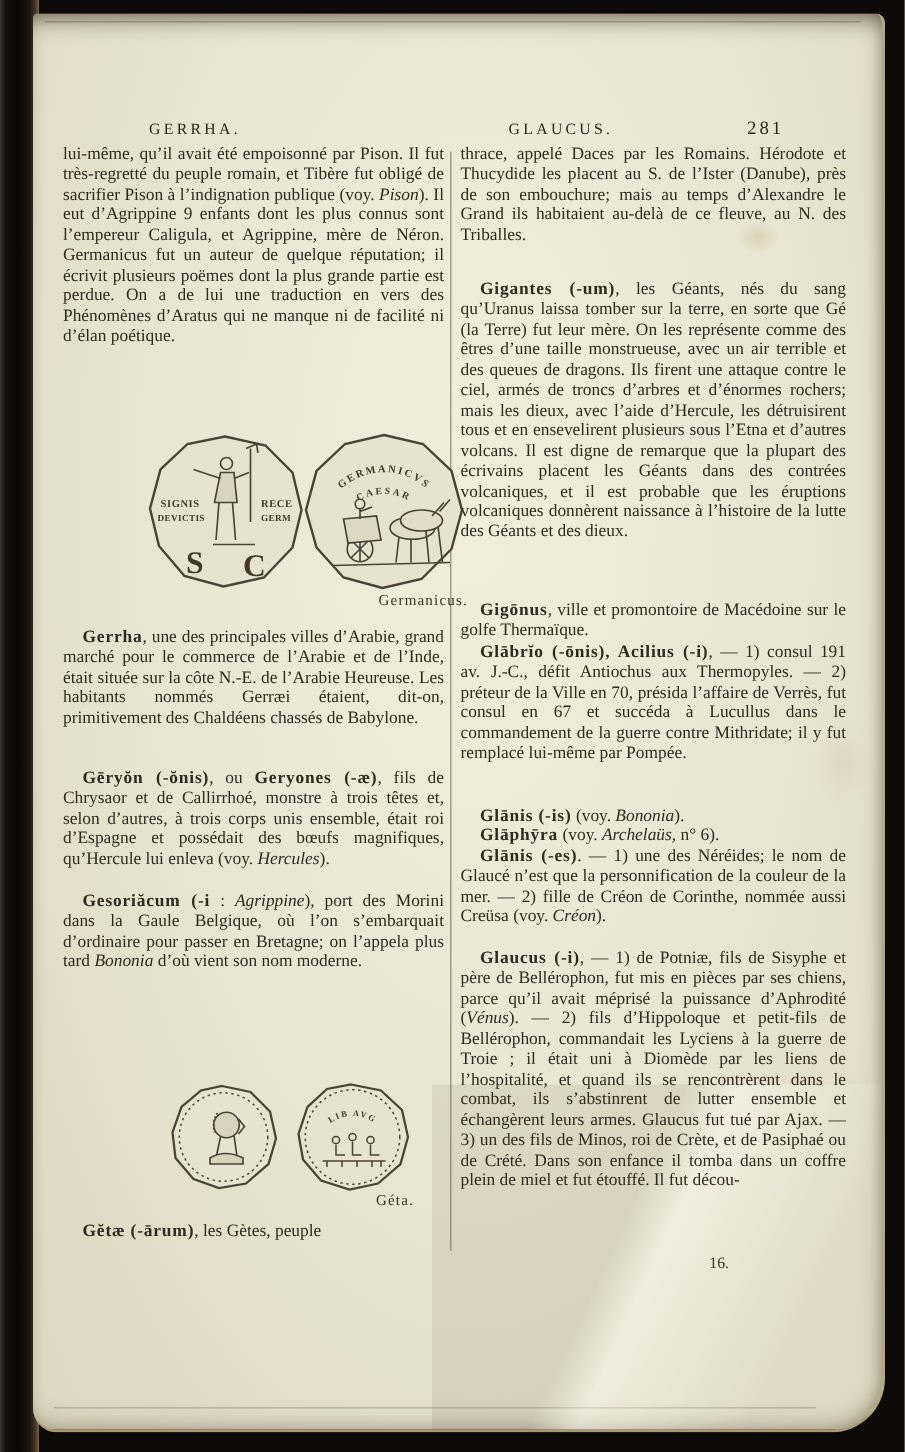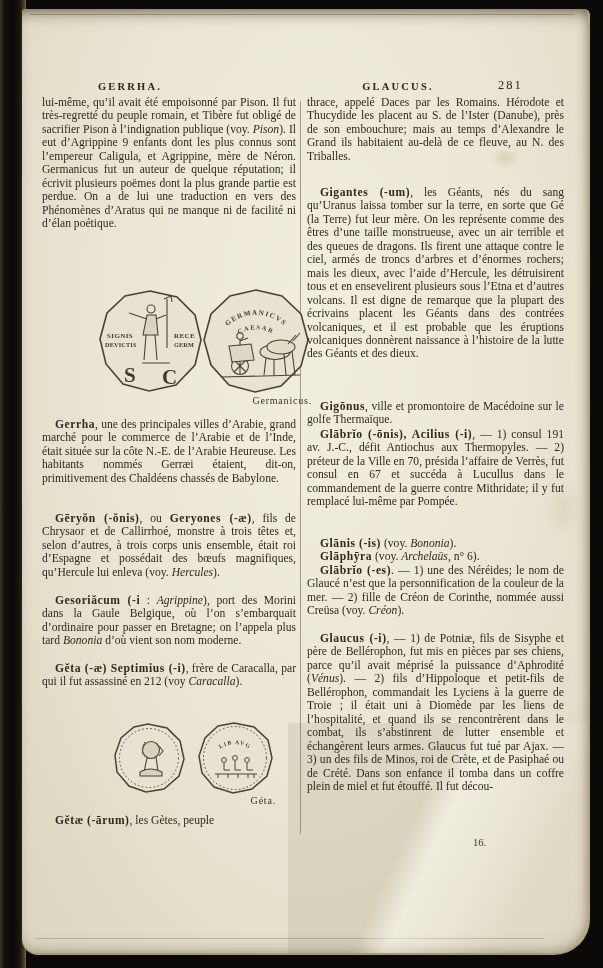--- a/index.html
+++ b/index.html
@@ -28,23 +28,23 @@
     background:linear-gradient(115deg, rgba(90,75,45,.10) 42%, rgba(255,255,248,.42) 50%, rgba(240,233,212,0) 78%);
     pointer-events:none;
   }
   .stain-a{position:absolute;left:468px;top:138px;width:30px;height:22px;border-radius:50%;
     background:radial-gradient(ellipse,rgba(165,125,60,.20),rgba(165,125,60,0) 70%);}
   .stain-b{position:absolute;left:520px;top:470px;width:40px;height:60px;border-radius:50%;
     background:radial-gradient(ellipse,rgba(150,120,70,.10),rgba(150,120,70,0) 70%);}
 
   
   .content{position:absolute;inset:0;color:#32291e;}
-  .running-head{position:absolute;top:81px;font-size:10.5px;font-weight:bold;letter-spacing:2.2px;text-align:center;color:#2e2519;}
+  .running-head{position:absolute;top:81px;font-size:10.5px;font-weight:normal;letter-spacing:2.2px;text-align:center;color:#2e2519;}
   #head-left{left:72px;width:116px;}
-  #head-right{left:340px;width:116px;}
+  #head-right{left:316px;width:116px;}
   .page-num{position:absolute;left:498px;top:78px;width:44px;text-align:left;font-size:12.5px;letter-spacing:2px;color:#2e2519;}
   .col{position:absolute;top:0;height:868px;}
   #col-left{left:42px;width:254px;}
   #col-right{left:307px;width:257px;}
   .divider{position:absolute;left:300px;top:101px;width:1px;height:733px;background:#6e6654;opacity:.6;}
   .para{
     position:absolute;left:0;right:0;margin:0;
     font-size:11.6px;line-height:13.45px;text-align:justify;
     color:#32291e;
   }
@@ -131,21 +131,20 @@
           <path d="M168 70 L166 87 M176 71 L176 87 M186 66 L188 87 M194 63 L197 87"></path>
           <path d="M124 89 L202 87"></path>
         </g>
       </svg>
       <figcaption class="fig-caption">Germanicus.</figcaption>
     </figure>
 
     <p class="para ind" style="top:418px"><span class="b">Gerrha</span><span>, une des principales villes d’Arabie, grand marché pour le commerce de l’Arabie et de l’Inde, était située sur la côte N.-E. de l’Arabie Heureuse. Les habitants nommés Gerræi étaient, dit-on, primitivement des Chaldéens chassés de Babylone.</span></p>
     <p class="para ind" style="top:512px"><span class="b">Gēryŏn (-ŏnis)</span><span>, ou </span><span class="b">Geryones (-æ)</span><span>, fils de Chrysaor et de Callirrhoé, monstre à trois têtes et, selon d’autres, à trois corps unis ensemble, était roi d’Espagne et possédait des bœufs magnifiques, qu’Hercule lui enleva (voy. </span><span class="i">Hercules</span><span>).</span></p>
     <p class="para ind" style="top:594px"><span class="b">Gesoriăcum (-i</span><span> : </span><span class="i">Agrippine</span><span>), port des Morini dans la Gaule Belgique, où l’on s’embarquait d’ordinaire pour passer en Bretagne; on l’appela plus tard </span><span class="i">Bononia</span><span> d’où vient son nom moderne.</span></p>
-    <p class="para ind" style="top:662px"><span class="b">Gĕta (-æ) Septimius (-i)</span><span>, frère de Caracalla, par qui il fut assassiné en 212 (voy </span><span class="i">Caracalla</span><span>).</span></p>
 
     <figure id="fig-geta">
       <svg class="coinart" width="164" height="72" viewBox="0 0 164 72">
 
         <g stroke="#4b4236" fill="#e8e3d1" stroke-width="1.5">
           <path d="M36 2 L55 6 L68 19 L72 37 L67 54 L52 67 L34 70 L17 64 L5 50 L3 33 L9 16 L22 5 Z"></path>
           <circle cx="37" cy="36" r="29.5" fill="none" stroke-width="1" stroke-dasharray="1.6,2.4"></circle>
         </g>
         <g stroke="#4b4236" fill="#d9d2bd" stroke-width="1.1">
           <circle cx="39" cy="28" r="8.5"></circle>
@@ -179,18 +178,18 @@
     <p class="para ind" style="top:814px"><span class="b">Gĕtæ (-ārum)</span><span>, les Gètes, peuple</span></p>
   </div>
 
   <div class="col" id="col-right">
     <p class="para" style="top:96px"><span>thrace, appelé Daces par les Romains. Hérodote et Thucydide les placent au S. de l’Ister (Danube), près de son embouchure; mais au temps d’Alexandre le Grand ils habitaient au-delà de ce fleuve, au N. des Triballes.</span></p>
     <p class="para ind" style="top:186px"><span class="b">Gigantes (-um)</span><span>, les Géants, nés du sang qu’Uranus laissa tomber sur la terre, en sorte que Gé (la Terre) fut leur mère. On les représente comme des êtres d’une taille monstrueuse, avec un air terrible et des queues de dragons. Ils firent une attaque contre le ciel, armés de troncs d’arbres et d’énormes rochers; mais les dieux, avec l’aide d’Hercule, les détruisirent tous et en ensevelirent plusieurs sous l’Etna et d’autres volcans. Il est digne de remarque que la plupart des écrivains placent les Géants dans des contrées volcaniques, et il est probable que les éruptions volcaniques donnèrent naissance à l’histoire de la lutte des Géants et des dieux.</span></p>
     <p class="para ind" style="top:400px"><span class="b">Gigōnus</span><span>, ville et promontoire de Macédoine sur le golfe Thermaïque.</span></p>
     <p class="para ind" style="top:428px"><span class="b">Glābrĭo (-ōnis), Acilius (-i)</span><span>, — 1) consul 191 av. J.-C., défit Antiochus aux Thermopyles. — 2) préteur de la Ville en 70, présida l’affaire de Verrès, fut consul en 67 et succéda à Lucullus dans le commandement de la guerre contre Mithridate; il y fut remplacé lui-même par Pompée.</span></p>
     <p class="para ind" style="top:537px"><span class="b">Glānis (-is)</span><span> (voy. </span><span class="i">Bononia</span><span>).</span></p>
     <p class="para ind" style="top:550px"><span class="b">Glāphȳra</span><span> (voy. </span><span class="i">Archelaüs</span><span>, n° 6).</span></p>
-    <p class="para ind" style="top:564px"><span class="b">Glābrĭo (-es)</span><span>. — 1) une des Néréides; le nom de Glaucé n’est que la personnification de la couleur de la mer. — 2) fille de Créon de Corinthe, nommée aussi Creüsa (voy. </span><span class="i">Créon</span><span>).</span></p>
+    <p class="para ind" style="top:564px"><span class="b">Glānis (-es)</span><span>. — 1) une des Néréides; le nom de Glaucé n’est que la personnification de la couleur de la mer. — 2) fille de Créon de Corinthe, nommée aussi Creüsa (voy. </span><span class="i">Créon</span><span>).</span></p>
     <p class="para ind" style="top:632px"><span class="b">Glaucus (-i)</span><span>, — 1) de Potniæ, fils de Sisyphe et père de Bellérophon, fut mis en pièces par ses chiens, parce qu’il avait méprisé la puissance d’Aphrodité (</span><span class="i">Vénus</span><span>). — 2) fils d’Hippoloque et petit-fils de Bellérophon, commandait les Lyciens à la guerre de Troie ; il était uni à Diomède par les liens de l’hospitalité, et quand ils se rencontrèrent dans le combat, ils s’abstinrent de lutter ensemble et échangèrent leurs armes. Glaucus fut tué par Ajax. — 3) un des fils de Minos, roi de Crète, et de Pasiphaé ou de Crété. Dans son enfance il tomba dans un coffre plein de miel et fut étouffé. Il fut décou-</span></p>
   </div>
 
   <div class="footer-sig">16.</div>
 </div>
 
 </body></html>

